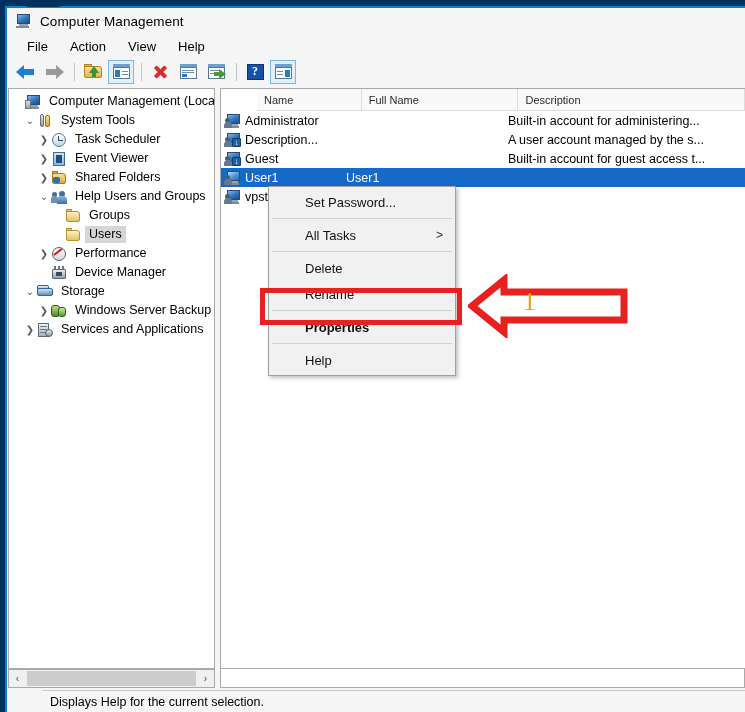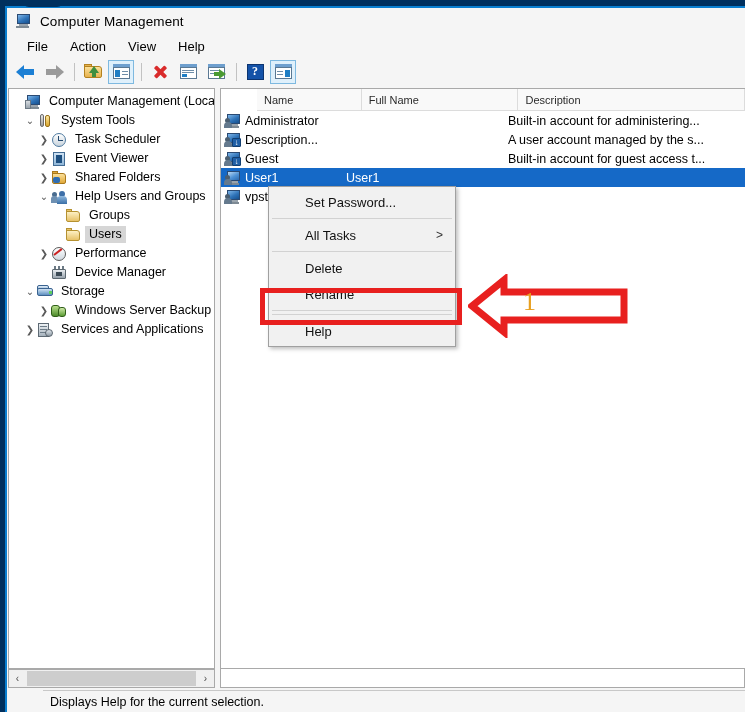--- a/index.html
+++ b/index.html
@@ -715,20 +715,23 @@
       <span class="sub">&gt;</span>
     </div>
     <div class="divider"></div>
     <div class="row">
       <span>Delete</span>
     </div>
     <div class="row">
       <span>Rename</span>
     </div>
     <div class="divider"></div>
+    <div class="row bold">
+      <span>Properties</span>
+    </div>
     <div class="divider"></div>
     <div class="row">
       <span>Help</span>
     </div>
   </div>
 
   <div class="hl-box"></div>
   <svg class="ann-arrow" viewBox="0 0 160 64">
     <polygon points="4,32 36,6 36,18 156,18 156,46 36,46 36,58" fill="none" stroke="#e8201f" stroke-width="7" stroke-linejoin="miter"></polygon>
   </svg>

